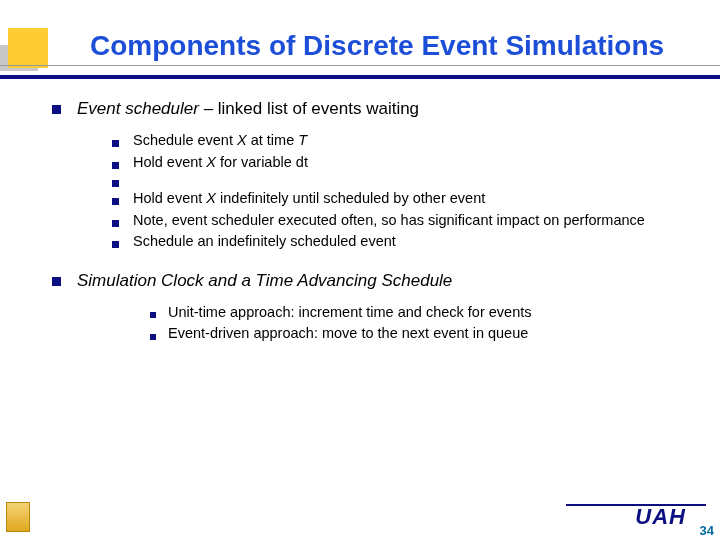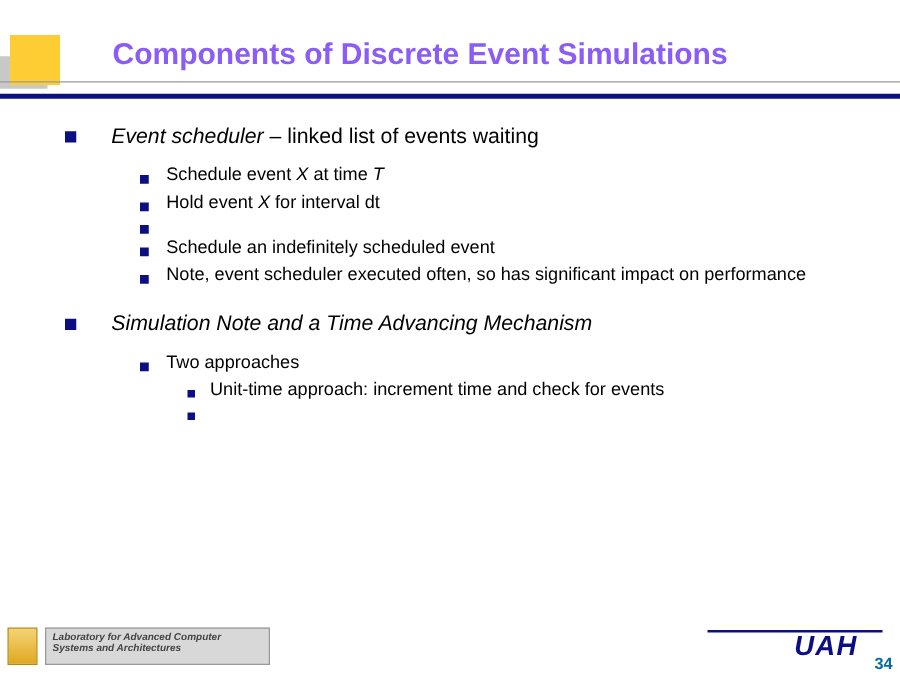--- a/index.html
+++ b/index.html
@@ -29,23 +29,23 @@
     left: 0;
     top: 45px;
     width: 38px;
     height: 26px;
     background: #c8c8c8;
   }
   .title {
     position: absolute;
     left: 90px;
     top: 30px;
-    font-size: 24px;
+    font-size: 28px;
     font-weight: bold;
-    color: #8b5cf6;
+    color: #1d4ed8;
   }
   .thick-line {
     position: absolute;
     left: 0;
     top: 75px;
     width: 100%;
     height: 4px;
     background: #0b0f82;
   }
   .thin-line {
@@ -60,21 +60,20 @@
     position: absolute;
     top: 98px;
     left: 52px;
     right: 20px;
     color: #000;
   }
   .top-bullet {
     display: flex;
     align-items: flex-start;
     margin-bottom: 10px;
-    gap: 12px;
   }
   .top-bullet .square {
     width: 9px;
     height: 9px;
     background: #0b0f82;
     margin-top: 7px;
     margin-right: 16px;
     flex-shrink: 0;
   }
   .top-bullet-text {
@@ -205,61 +204,58 @@
       <span class="italic">Event scheduler</span><span> – linked list of events waiting</span>
     </div>
   </div>
   <div class="sub-list">
     <div class="sub-bullet">
       <div class="square"></div>
       <div class="sub-bullet-text"><span>Schedule event </span><span class="italic">X</span><span> at time </span><span class="italic">T</span></div>
     </div>
     <div class="sub-bullet">
       <div class="square"></div>
-      <div class="sub-bullet-text"><span>Hold event </span><span class="italic">X</span><span> for interval dt</span></div>
-    </div>
-    <div class="sub-bullet">
-      <div class="square"></div>
+      <div class="sub-bullet-text"><span>Hold event </span><span class="italic">X</span><span> for variable dt</span></div>
+    </div>
+    <div class="sub-bullet">
+      <div class="square"></div>
+    </div>
+    <div class="sub-bullet">
+      <div class="square"></div>
+      <div class="sub-bullet-text"><span>Hold event </span><span class="italic">X</span><span> indefinitely until scheduled by other event</span></div>
+    </div>
+    <div class="sub-bullet">
+      <div class="square"></div>
+      <div class="sub-bullet-text">Note, event scheduler executed often, so has significant impact on performance</div>
     </div>
     <div class="sub-bullet">
       <div class="square"></div>
       <div class="sub-bullet-text">Schedule an indefinitely scheduled event</div>
-    </div>
-    <div class="sub-bullet">
-      <div class="square"></div>
-      <div class="sub-bullet-text">Note, event scheduler executed often, so has significant impact on performance</div>
     </div>
   </div>
 
   <div class="top-bullet">
     <div class="square"></div>
     <div class="top-bullet-text">
-      <span class="italic">Simulation Note and a Time Advancing Mechanism</span>
+      <span class="italic">Simulation Clock and a Time Advancing Schedule</span>
     </div>
   </div>
   <div class="sub-list">
-    <div class="sub-bullet">
-      <div class="square"></div>
-      <div class="sub-bullet-text">Two approaches</div>
-    </div>
     <div class="subsub-list">
       <div class="subsub-bullet">
         <div class="square"></div>
         <div class="subsub-bullet-text">Unit-time approach: increment time and check for events</div>
       </div>
       <div class="subsub-bullet">
         <div class="square"></div>
+        <div class="subsub-bullet-text">Event-driven approach: move to the next event in queue</div>
       </div>
     </div>
   </div>
 
 </div>
 
 <div class="footer">
   <div class="footer-icon"></div>
-  <div class="footer-lab">
-    <span class="bold">Laboratory for Advanced Computer</span><br>
-    <span class="bold">Systems and Architectures</span>
-  </div>
   <div class="uah-line"></div>
   <div class="uah-logo">UAH</div>
   <div class="page-num">34</div>
 </div>
 
 </body></html>

